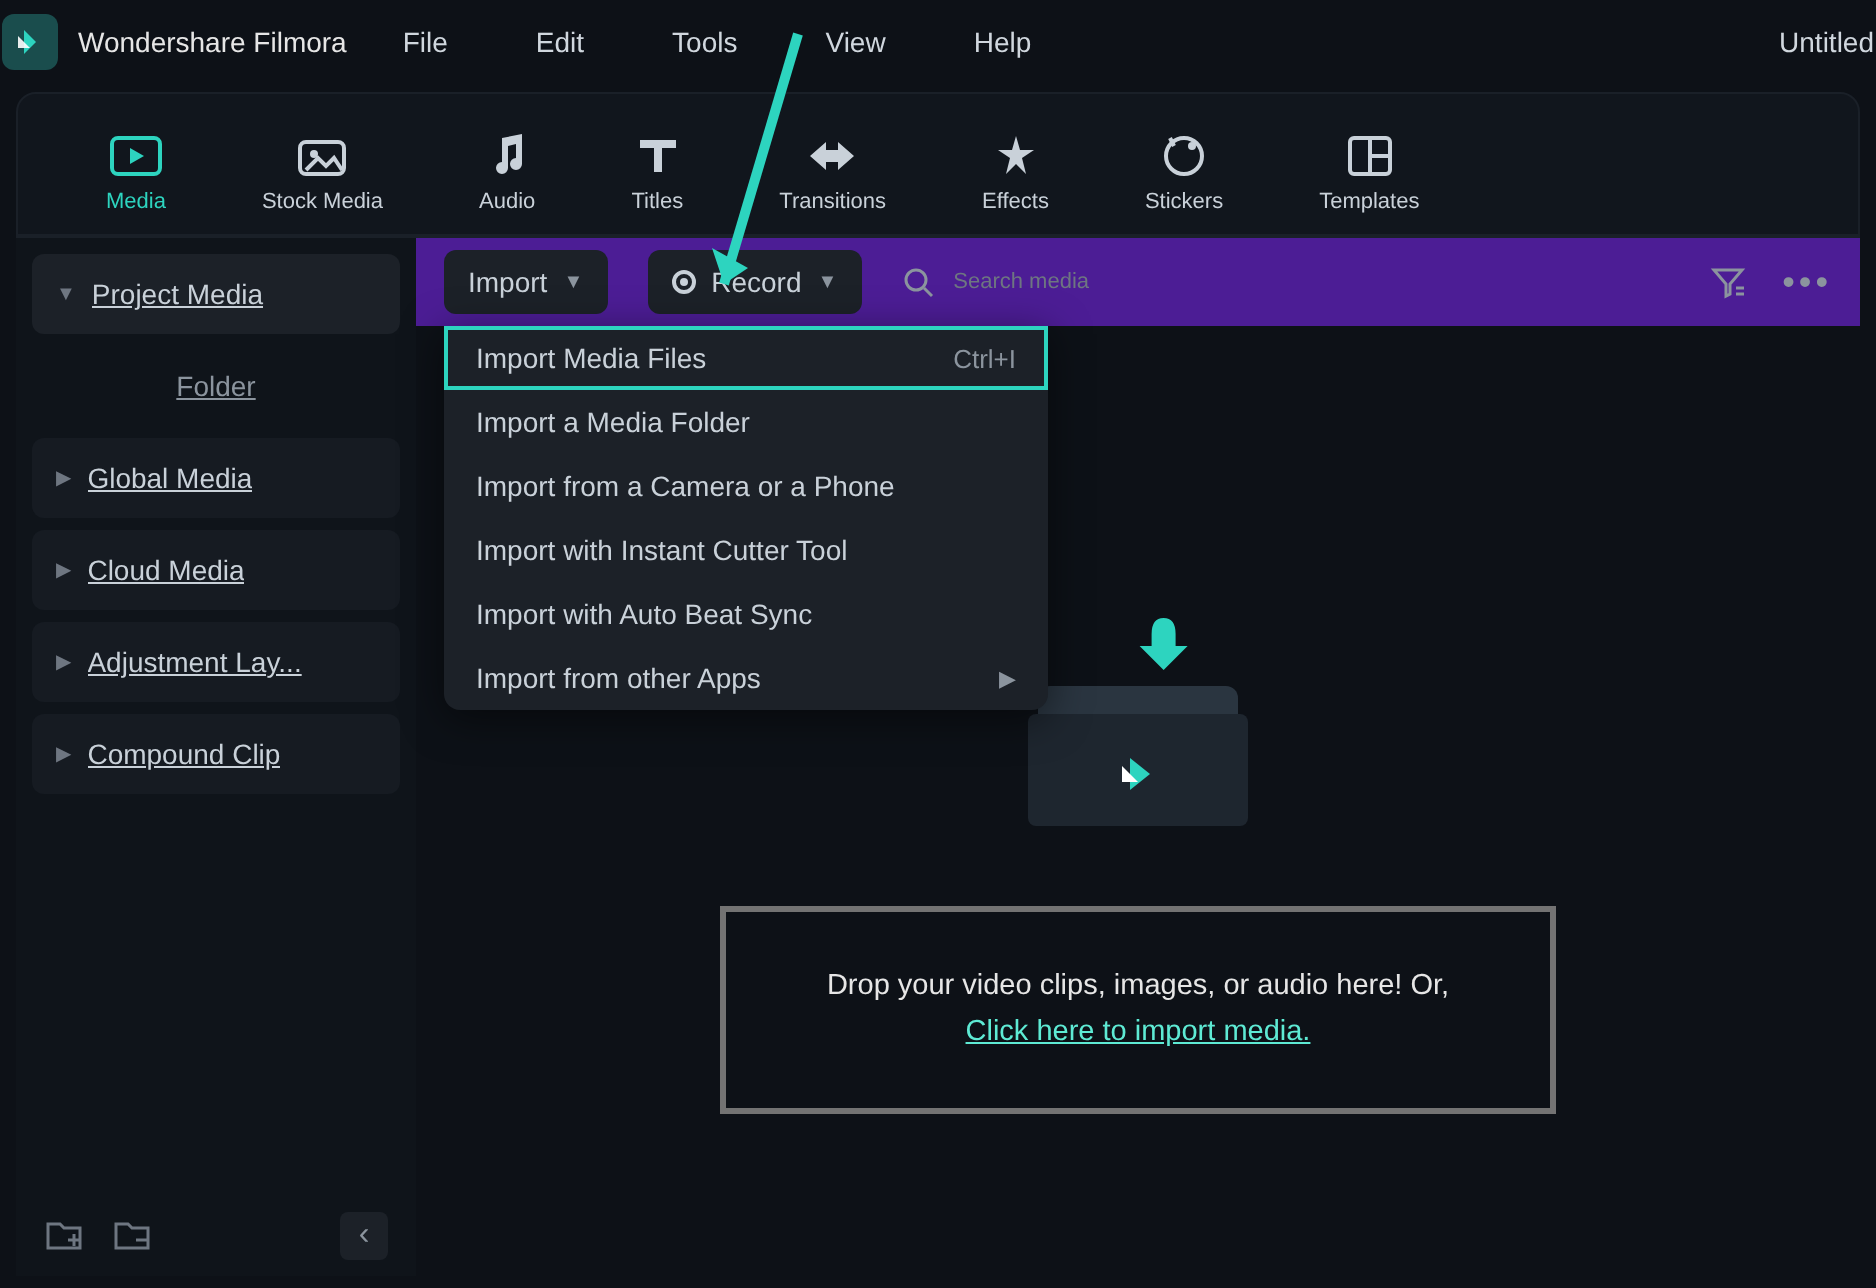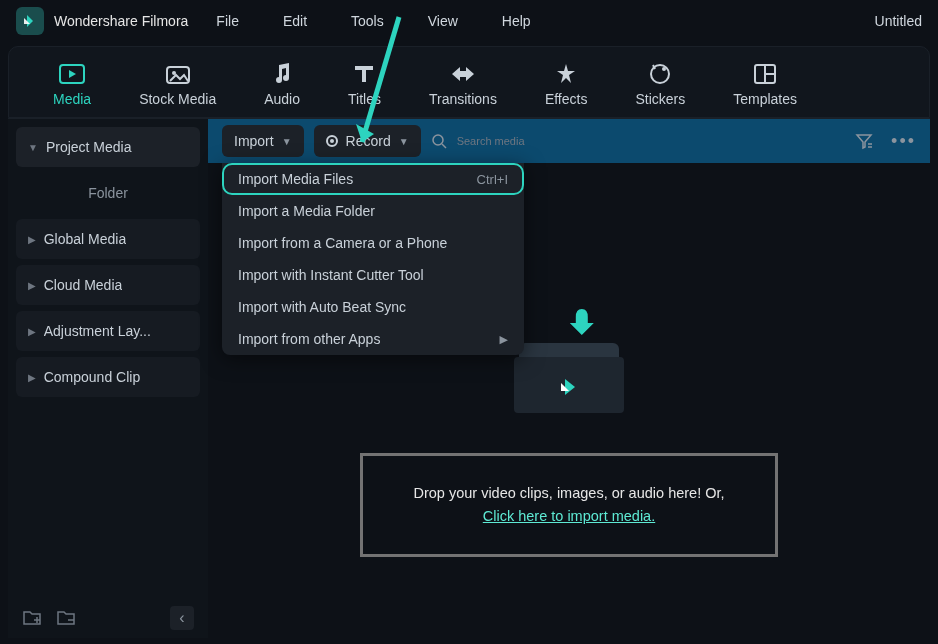--- a/index.html
+++ b/index.html
@@ -1,61 +1,61 @@
 <!DOCTYPE html>
 <html><head>
 <meta charset="utf-8">
 <style>
 * { margin: 0; padding: 0; box-sizing: border-box; font-family: -apple-system, BlinkMacSystemFont, "Segoe UI", sans-serif; }
 body { background: #0d1117; color: #c9d1d9; width: 938px; height: 644px; overflow: hidden; position: relative; }
 
 
-.titlebar { display: flex; align-items: center; height: 42px; padding: 0 16px; background: #0d1117; }
+.titlebar { display: flex; align-items: center; height: 42px; padding: 0 1px; background: #0d1117; }
 .app-logo { width: 28px; height: 28px; background: #1a4d4d; border-radius: 6px; display: flex; align-items: center; justify-content: center; margin-right: 10px; }
 .app-name { font-size: 14px; color: #e6e6e6; margin-right: 28px; white-space: nowrap; }
 .menubar { display: flex; gap: 44px; }
 .menubar-item { font-size: 14px; color: #d0d7de; cursor: pointer; }
 .project-title { margin-left: auto; font-size: 14px; color: #d0d7de; }
 
 
 .tabstrip { display: flex; align-items: flex-end; height: 72px; padding: 0 20px; gap: 0; background: #11161d; border: 1px solid #1a2028; border-radius: 10px 10px 0 0; margin: 4px 8px 0 8px; }
-.tab { display: flex; flex-direction: column; align-items: center; justify-content: center; padding: 10px 24px; cursor: pointer; color: #c9d1d9; font-size: 14px; gap: 6px; }
+.tab { display: flex; flex-direction: column; align-items: center; justify-content: center; padding: 10px 24px; cursor: pointer; color: #c9d1d9; font-size: 11px; gap: 6px; }
 .tab.active { color: #2dd4bf; }
 .tab-icon { width: 26px; height: 22px; display: flex; align-items: center; justify-content: center; }
 
 
 .main { display: flex; height: 520px; margin: 0 8px; background: #0f141a; border-top: 1px solid #1a2028; }
 
 
 .sidebar { width: 200px; background: #0f141a; padding: 8px; display: flex; flex-direction: column; }
 .side-item { display: flex; align-items: center; height: 40px; padding: 0 12px; border-radius: 6px; cursor: pointer; color: #c9d1d9; font-size: 14px; gap: 8px; margin-bottom: 6px; background: #161b22; }
 .side-item.project { background: #1c2128; }
 .side-item.folder { background: transparent; justify-content: center; color: #8b949e; }
 .side-item .chev { font-size: 10px; color: #6e7681; }
-.side-text { white-space: nowrap; overflow: hidden; text-overflow: ellipsis; }
+.side-text { white-space: nowrap; overflow: hidden; text-overflow: ellipsis; text-decoration: underline; }
 .sidebar-footer { margin-top: auto; display: flex; align-items: center; gap: 14px; padding: 10px 6px 0 6px; }
 .footer-icon { color: #6e7681; cursor: pointer; }
 .footer-collapse { margin-left: auto; width: 24px; height: 24px; background: #1c2128; border-radius: 4px; display:flex;align-items:center;justify-content:center; color:#8b949e; cursor:pointer; }
 
 
 .content { flex: 1; background: #0d1117; display: flex; flex-direction: column; position: relative; }
-.toolbar { display: flex; align-items: center; height: 44px; padding: 0 14px; gap: 10px; background: #0c4a6e; }
+.toolbar { display: flex; align-items: center; height: 44px; padding: 0 14px; gap: 20px; background: #4c1d95; }
 .tbtn { display: flex; align-items: center; gap: 8px; height: 32px; padding: 0 12px; background: #1c2128; border-radius: 6px; font-size: 14px; color: #c9d1d9; cursor: pointer; }
 .tbtn .caret { font-size: 10px; color: #8b949e; }
 .rec-dot { width: 12px; height: 12px; border: 2px solid #c9d1d9; border-radius: 50%; display:inline-block; position: relative; }
 .rec-dot::after{content:"";position:absolute;inset:2px;background:#c9d1d9;border-radius:50%;}
 .search { display: flex; align-items: center; gap: 10px; flex: 1; }
 .search input { background: transparent; border: none; outline: none; color: #c9d1d9; font-size: 11px; width: 100%; }
 .search input::placeholder { color: #6e7681; }
 .toolbar-right { display: flex; align-items: center; gap: 18px; color: #8b949e; }
 
 
 .dropdown { position: absolute; top: 44px; left: 14px; width: 302px; background: #1c2128; border-radius: 0 0 8px 8px; box-shadow: 0 4px 20px rgba(0,0,0,.5); overflow: hidden; z-index: 10; }
 .dd-item { display: flex; align-items: center; justify-content: space-between; padding: 8px 16px; font-size: 14px; color: #c9d1d9; cursor: pointer; }
-.dd-item.highlighted { outline: 2px solid #2dd4bf; outline-offset: -2px; border-radius: 10px; }
+.dd-item.highlighted { outline: 2px solid #2dd4bf; outline-offset: -2px; }
 .dd-shortcut { color: #8b949e; font-size: 13px; }
 .dd-sub { color: #8b949e; font-size: 11px; }
 
 
 .dropzone-wrap { flex: 1; display: flex; flex-direction: column; align-items: center; justify-content: flex-start; padding-top: 150px; position:relative; }
 .folder-graphic { width: 120px; height: 100px; position: relative; margin-bottom: 40px; }
 .folder-back { position:absolute; bottom:0; left:10px; width:100px; height:70px; background:#2a3540; border-radius: 6px; }
 .folder-front { position:absolute; bottom:0; left:5px; width:110px; height:56px; background:#1e262f; border-radius: 4px; }
 .folder-arrow { position:absolute; top:-8px; left:50%; transform:translateX(-10%); color:#2dd4bf; }
 .folder-logo { position:absolute; bottom:14px; left:50%; transform:translateX(-50%); }

